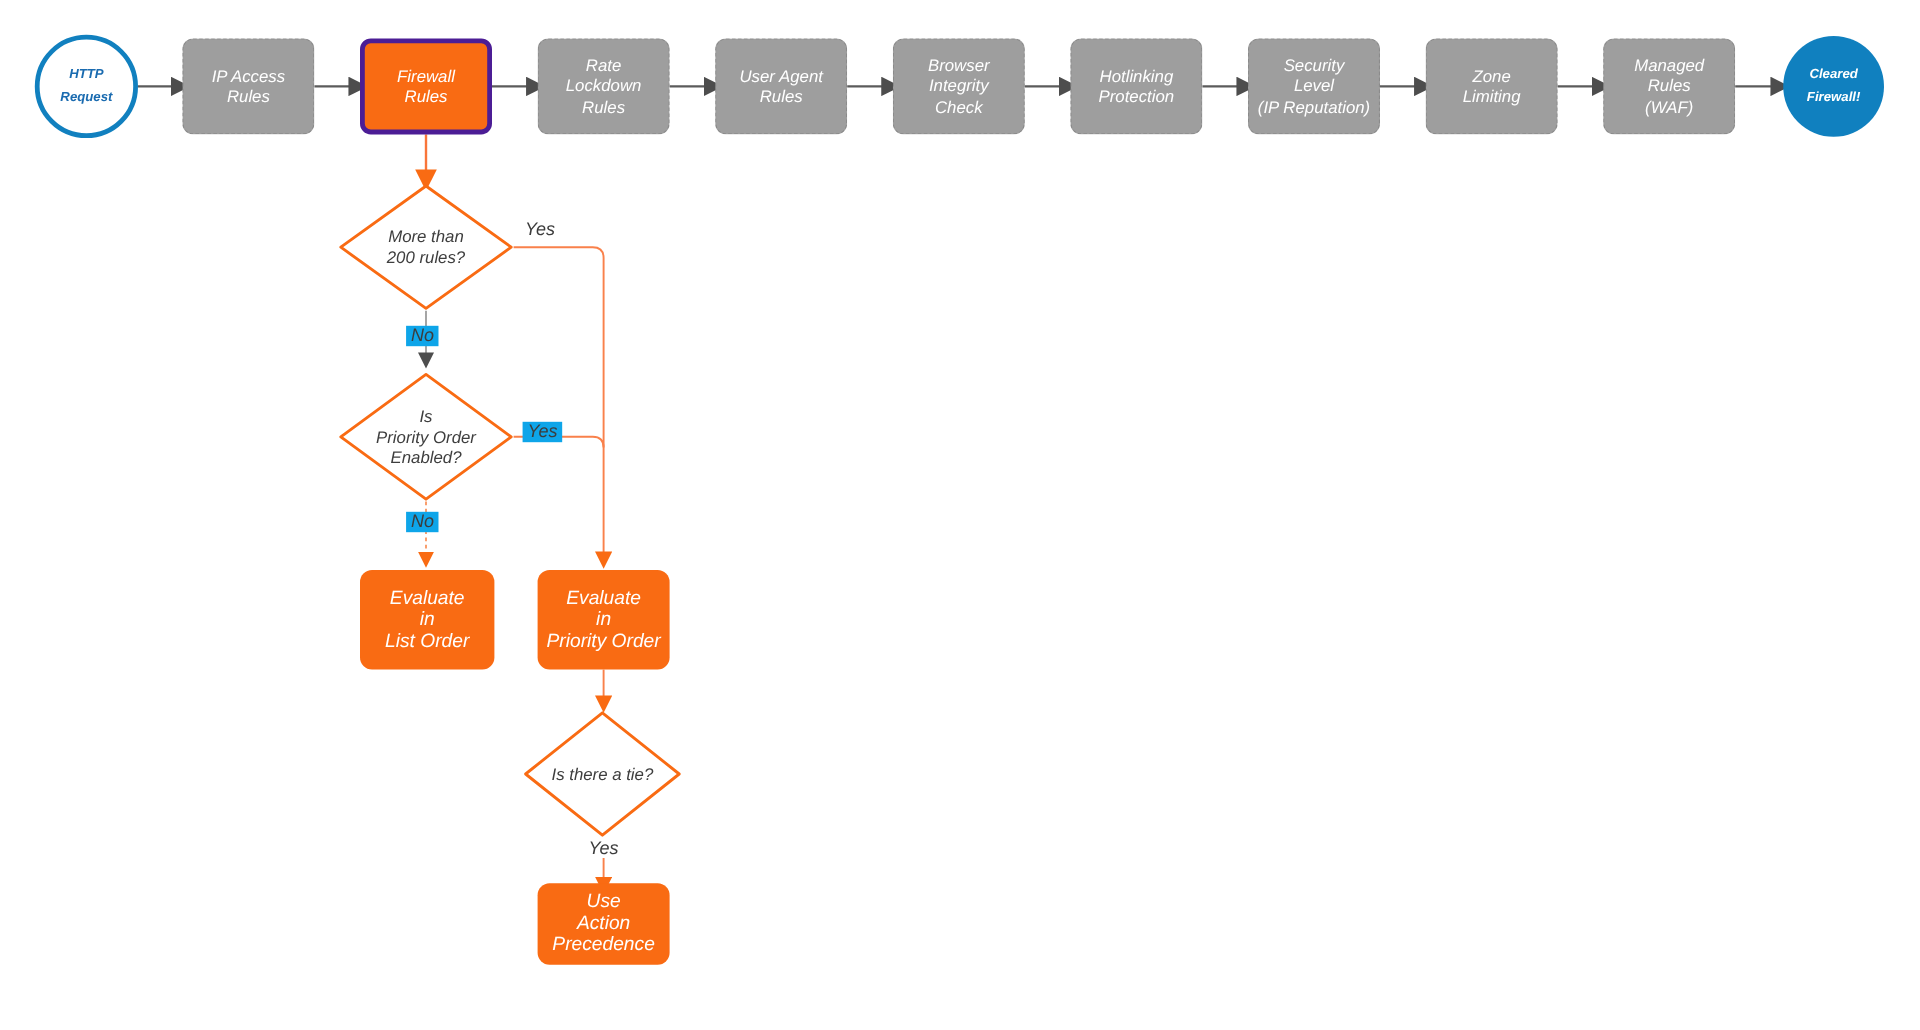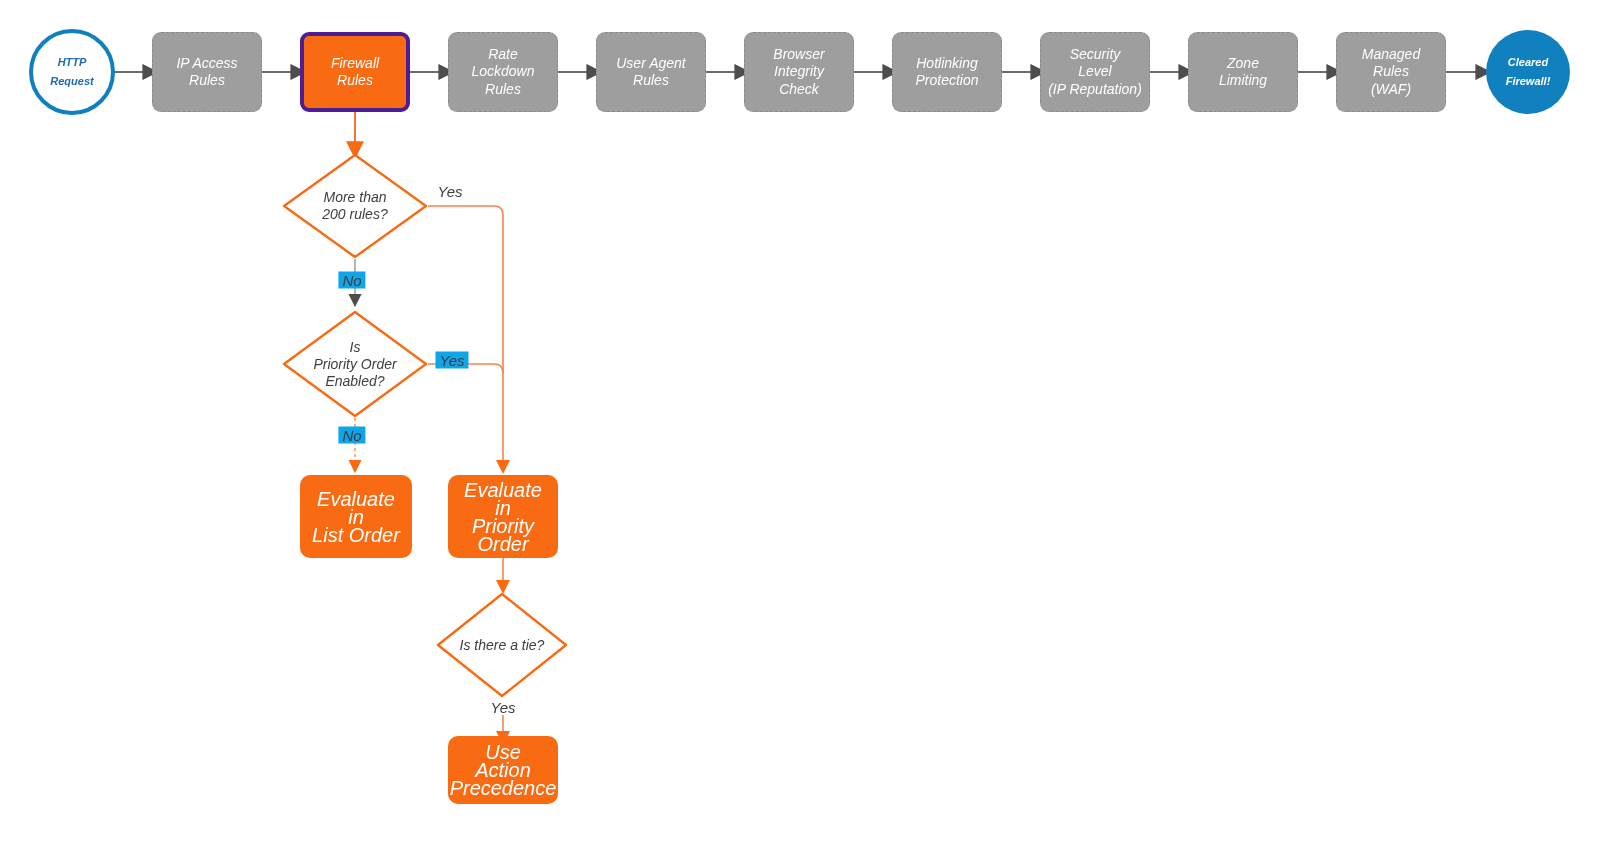--- a/index.html
+++ b/index.html
@@ -12,21 +12,21 @@
   .lbl{white-space:pre-line;}
   
   .step{width:110px;height:80px;top:32px;border-radius:9px;color:#ffffff;font-style:italic;font-size:14px;line-height:17.5px;}
   .step.gray{background:#9E9E9E;border:1px dashed #8B8B8B;}
   .step.orange{background:#F96B13;border:4px solid #4c1d95;}
   
   .circle{border-radius:50%;font-weight:bold;font-style:italic;font-size:11px;line-height:19px;}
   .circle.start{left:29px;top:29px;width:86px;height:86px;background:#ffffff;border:4px solid #1180BF;color:#1A6BB0;}
   .circle.end{left:1486px;top:30px;width:84px;height:84px;background:#1080BF;color:#ffffff;}
   
-  .action{background:#F96B13;border-radius:10px;color:#ffffff;font-style:italic;font-size:20px;line-height:18px;}
+  .action{background:#F96B13;border-radius:10px;color:#ffffff;font-style:italic;font-size:16px;line-height:18px;}
   
   .diamond{position:absolute;}
   .diamond svg{position:absolute;left:0;top:0;}
   .dtext{position:absolute;inset:0;display:flex;align-items:center;justify-content:center;text-align:center;
          color:#3E3E3E;font-size:14px;line-height:17px;font-style:italic;}
   
   .edge-label{position:absolute;transform:translate(-50%,-50%);font-style:italic;font-size:15px;color:#3C3C3C;text-align:right;}
   .edge-label.onleg{background:#0ea5e9;padding:0 4px;}
 </style>
 </head>

